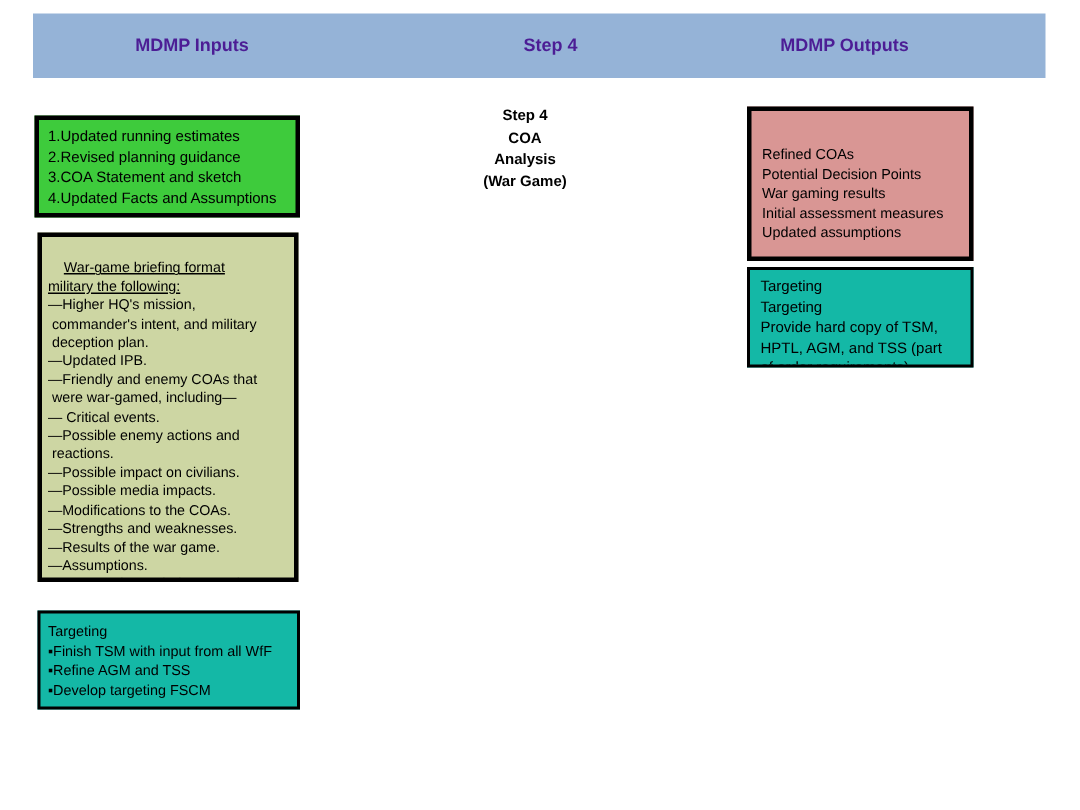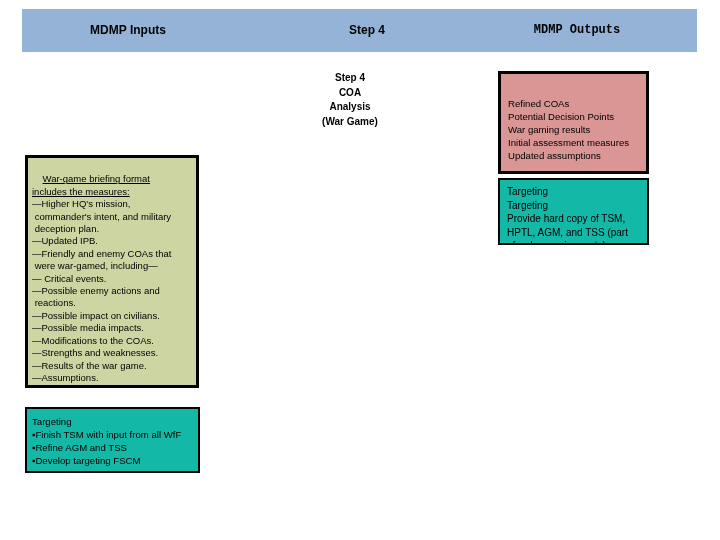--- a/index.html
+++ b/index.html
@@ -18,27 +18,27 @@
     position: absolute;
     left: 22px; top: 9px;
     width: 675px; height: 43px;
     background: #95b3d7;
   }
   .header-label {
     position: absolute;
     top: 0; height: 43px;
     line-height: 43px;
     text-align: center;
-    color: #000000;
+    color: #4c1d95;
     font-size: 12px;
     font-weight: bold;
   }
   .header-label.inputs  { left: 6px;   width: 200px; }
   .header-label.step    { left: 255px; width: 180px; }
-  .header-label.outputs { left: 455px; width: 200px; font-family: Liberation Mono, monospace; }
+  .header-label.outputs { left: 441px; width: 200px; }
 
   
   .box {
     position: absolute;
     box-sizing: border-box;
     border: 2px solid #000000;
     background: #14b8a6;
     overflow: hidden;
     white-space: pre-wrap;
   }
@@ -108,41 +108,45 @@
 <body>
 
 <div class="slide">
 
   <div class="header-bar" style="background-color: rgb(149, 179, 215);">
     <div class="header-label inputs">MDMP Inputs</div>
     <div class="header-label step">Step 4</div>
     <div class="header-label outputs">MDMP Outputs</div>
   </div>
 
+  <div class="box inputs-box" style="background-color: rgb(62, 203, 60);">1.Updated running estimates
+2.Revised planning guidance
+3.COA Statement and sketch
+4.Updated Facts and Assumptions</div>
 
   <div class="step-title">Step 4
 COA
 Analysis
 (War Game)</div>
 
   <div class="box outputs-box" style="background-color: rgb(217, 150, 148);">Refined COAs
 Potential Decision Points
 War gaming results
 Initial assessment measures
 Updated assumptions</div>
 
   <div class="box outputs-targeting-box">Targeting
 Targeting
 Provide hard copy of TSM,
 HPTL, AGM, and TSS (part
 of order requirements)</div>
 
   <div class="box briefing-box" style="background-color: rgb(205, 214, 163);">
     <span class="briefing-title">War-game briefing format
-includes the measures:</span><span>
+military the following:</span><span>
 —Higher HQ's mission,
  commander's intent, and military
  deception plan.
 —Updated IPB.
 —Friendly and enemy COAs that
  were war-gamed, including—
 — Critical events.
 —Possible enemy actions and
  reactions.
 —Possible impact on civilians.

